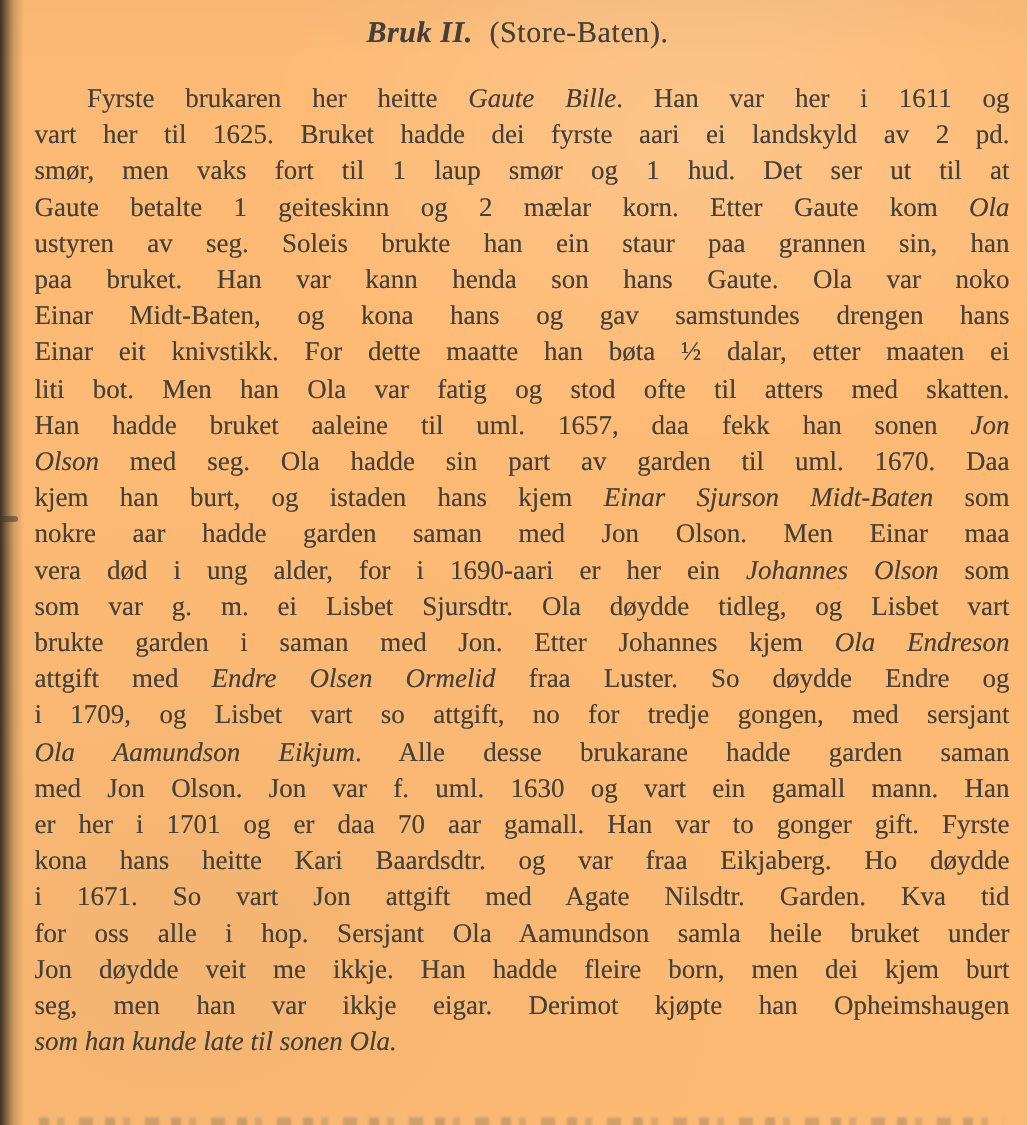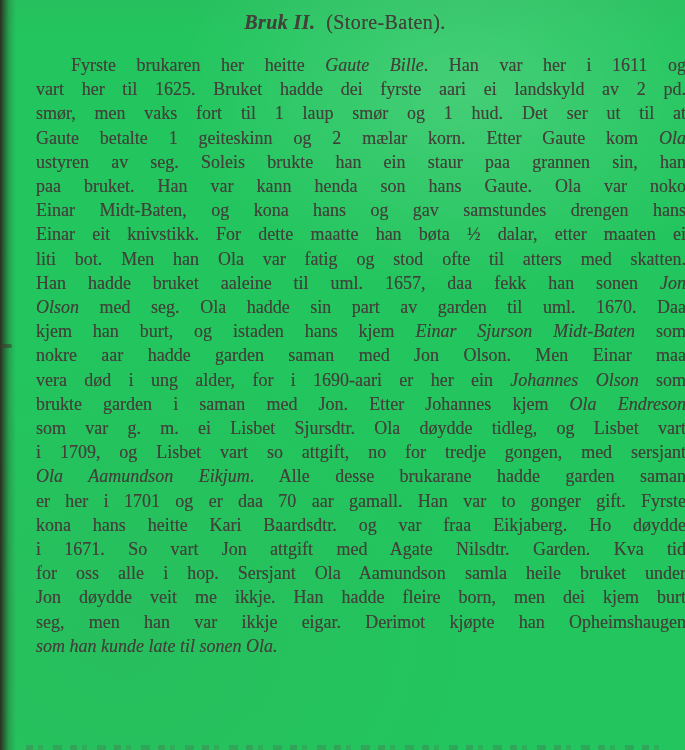--- a/index.html
+++ b/index.html
@@ -1,20 +1,20 @@
 <!DOCTYPE html>
 <html><head>
 <meta charset="utf-8">
 <style>
   html, body { margin: 0; padding: 0; }
   .page {
     position: relative;
     width: 685px;
     height: 750px;
-    background-color: #22c55e;
+    background-color: #fdba74;
     overflow: hidden;
     font-family: "Liberation Serif", "DejaVu Serif", serif;
     color: #43413a;
   }
   .page::before {
     content: "";
     position: absolute;
     inset: 0;
     background:
       radial-gradient(ellipse 420px 300px at 68% 12%, rgba(255,255,255,0.16), transparent 70%),
@@ -48,21 +48,21 @@
     letter-spacing: 0.4px;
     text-shadow: 0 0 0.4px rgba(55,53,46,0.55);
   }
   .heading .italic-part {
     font-style: italic;
     font-weight: bold;
     margin-right: 11px;
   }
   .body-text {
     position: absolute;
-    left: 36px; top: 53px;
+    left: 23px; top: 53px;
     width: 650px;
     font-size: 18px;
     line-height: 24.2px;
     text-shadow: 0 0 0.4px rgba(55,53,46,0.5);
   }
   .line { text-align: justify; text-align-last: justify; }
   .line.indent { text-indent: 35px; }
   .line.last { text-align-last: left; font-style: italic; }
   .it { font-style: italic; }
   .cutoff-line {
@@ -97,24 +97,26 @@
       <div class="line"><span class="">ustyren av seg.  Soleis brukte han ein staur paa grannen sin, han</span></div>
       <div class="line"><span class="">paa bruket.  Han var kann henda son hans Gaute.  Ola var noko</span></div>
       <div class="line"><span class="">Einar Midt-Baten, og kona hans og gav samstundes drengen hans</span></div>
       <div class="line"><span class="">Einar eit knivstikk.  For dette maatte han bøta ½ dalar, etter maaten ei</span></div>
       <div class="line"><span class="">liti bot.  Men han Ola var fatig og stod ofte til atters med skatten.</span></div>
       <div class="line"><span class="">Han hadde bruket aaleine til uml. 1657, daa fekk han sonen </span><span class="it">Jon</span></div>
       <div class="line"><span class="it">Olson</span><span class=""> med seg.  Ola hadde sin part av garden til uml. 1670.  Daa</span></div>
       <div class="line"><span class="">kjem han burt, og istaden hans kjem </span><span class="it">Einar Sjurson Midt-Baten</span><span class=""> som</span></div>
       <div class="line"><span class="">nokre aar hadde garden saman med Jon Olson.  Men Einar maa</span></div>
       <div class="line"><span class="">vera død i ung alder, for i 1690-aari er her ein </span><span class="it">Johannes Olson</span><span class=""> som</span></div>
+      <div class="line"><span class="">som var g. m. ei Lisbet Sjursdtr.  Ola døydde tidleg, og Lisbet vart</span></div>
       <div class="line"><span class="">brukte garden i saman med Jon.  Etter Johannes kjem </span><span class="it">Ola Endreson</span></div>
-      <div class="line"><span class="">som var g. m. ei Lisbet Sjursdtr.  Ola døydde tidleg, og Lisbet vart</span></div>
+      <div class="line"><span class="">attgift med </span><span class="it">Endre Olsen Ormelid</span><span class=""> fraa Luster.  So døydde Endre og</span></div>
       <div class="line"><span class="">i 1709, og Lisbet vart so attgift, no for tredje gongen, med sersjant</span></div>
       <div class="line"><span class="it">Ola Aamundson Eikjum</span><span class="">.  Alle desse brukarane hadde garden saman</span></div>
+      <div class="line"><span class="">med Jon Olson.  Jon var f. uml. 1630 og vart ein gamall mann.  Han</span></div>
       <div class="line"><span class="">er her i 1701 og er daa 70 aar gamall.  Han var to gonger gift.  Fyrste</span></div>
       <div class="line"><span class="">kona hans heitte Kari Baardsdtr. og var fraa Eikjaberg.  Ho døydde</span></div>
       <div class="line"><span class="">i 1671.  So vart Jon attgift med Agate Nilsdtr. Garden.  Kva tid</span></div>
       <div class="line"><span class="">for oss alle i hop.  Sersjant Ola Aamundson samla heile bruket under</span></div>
       <div class="line"><span class="">Jon døydde veit me ikkje.  Han hadde fleire born, men dei kjem burt</span></div>
       <div class="line"><span class="">seg, men han var ikkje eigar.  Derimot kjøpte han Opheimshaugen</span></div>
       <div class="line last"><span class="">som han kunde late til sonen Ola.</span></div>
     </div>
 
   <div class="edge-shadow">

